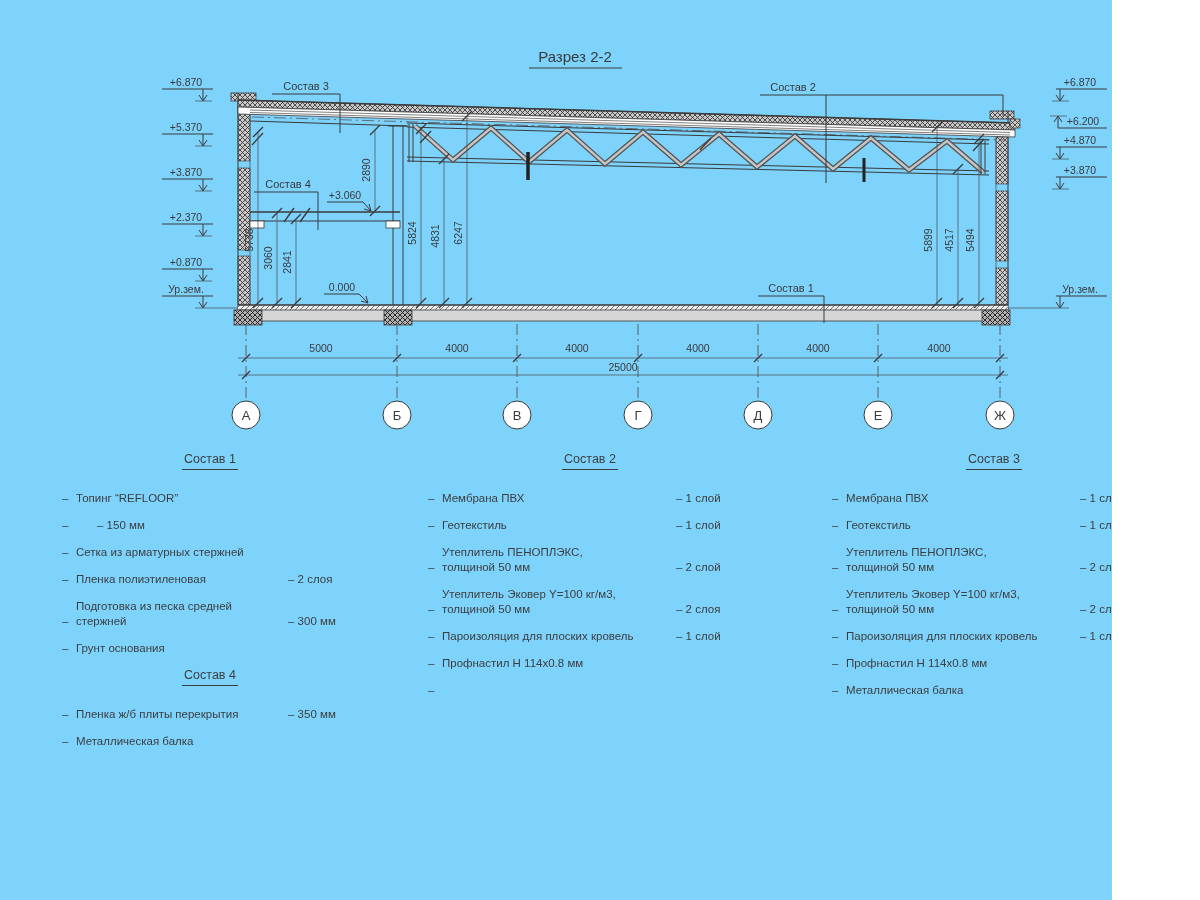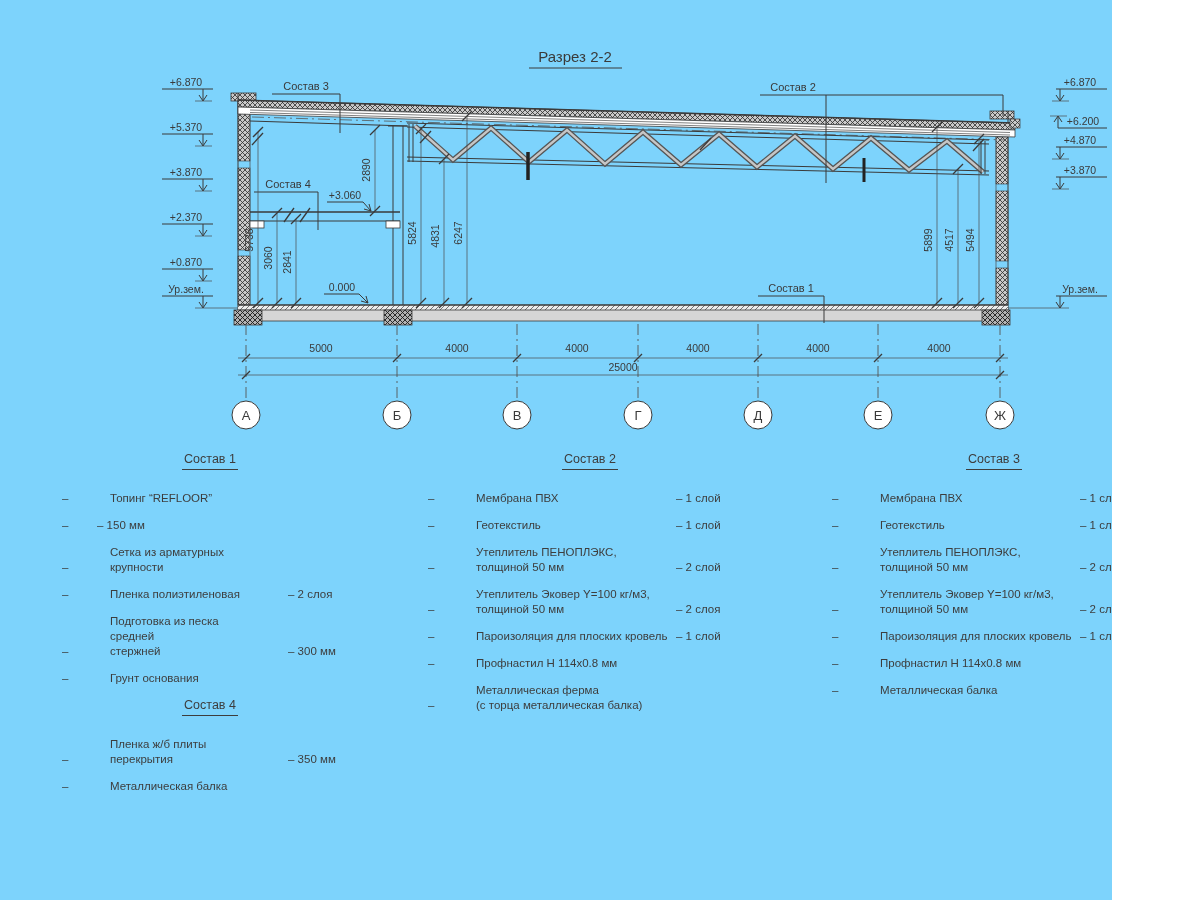--- a/index.html
+++ b/index.html
@@ -21,21 +21,21 @@
   
   .col{position:absolute;font-size:11.5px;line-height:15px;color:#3d3d3d;}
   .col1{left:62px;top:452px;width:296px;}
   .col2{left:428px;top:452px;width:324px;}
   .col3{left:832px;top:452px;width:324px;}
   .list-title{text-align:center;margin:0 0 21px 0;font-size:12.5px;}
   .list-title span{display:inline-block;border-bottom:1px solid #3d3d3d;padding:0 2px 2px 2px;}
   .mt8{margin-top:10px;}
   .item{display:flex;align-items:flex-end;margin-bottom:12px;}
   .dash{width:14px;flex:0 0 14px;}
-  .name{flex:1 1 auto;white-space:pre-line;padding-right:6px;margin-left:34px;}
+  .name{flex:1 1 auto;white-space:pre-line;padding-right:6px;}
   .val{flex:0 0 76px;white-space:nowrap;}
   .col1 .val{flex-basis:70px;margin-left:21px;}
 </style>
 </head>
 <body>
 <div class="page">
 
 
 
 <svg width="1200" height="445" viewBox="0 0 1200 445">
@@ -391,21 +391,21 @@
         <span class="dash">–</span>
         <span class="name">Топинг “REFLOOR”</span>
         <span class="val"></span>
       </div>
   <div class="item">
         <span class="dash">–</span>
         <span class="val">– 150 мм</span>
       </div>
   <div class="item">
         <span class="dash">–</span>
-        <span class="name">Сетка из арматурных крупности</span>
+        <span class="name">Сетка из арматурных стержней</span>
         <span class="val"></span>
       </div>
   <div class="item">
         <span class="dash">–</span>
         <span class="name">Пленка полиэтиленовая</span>
         <span class="val">–  2 слоя</span>
       </div>
   <div class="item">
         <span class="dash">–</span>
         <span class="name">Подготовка из песка средней
@@ -460,22 +460,20 @@
         <span class="name">Пароизоляция для плоских кровель</span>
         <span class="val">– 1 слой</span>
       </div>
   <div class="item">
         <span class="dash">–</span>
         <span class="name">Профнастил Н 114х0.8 мм</span>
         <span class="val"></span>
       </div>
   <div class="item">
         <span class="dash">–</span>
-        <span class="name">Металлическая ферма
-(с торца металлическая балка)</span>
         <span class="val"></span>
       </div>
 </div>
 
 <div class="col col3">
   <div class="list-title"><span>Состав 3</span></div>
   <div class="item">
         <span class="dash">–</span>
         <span class="name">Мембрана ПВХ</span>
         <span class="val">– 1 слой</span>

